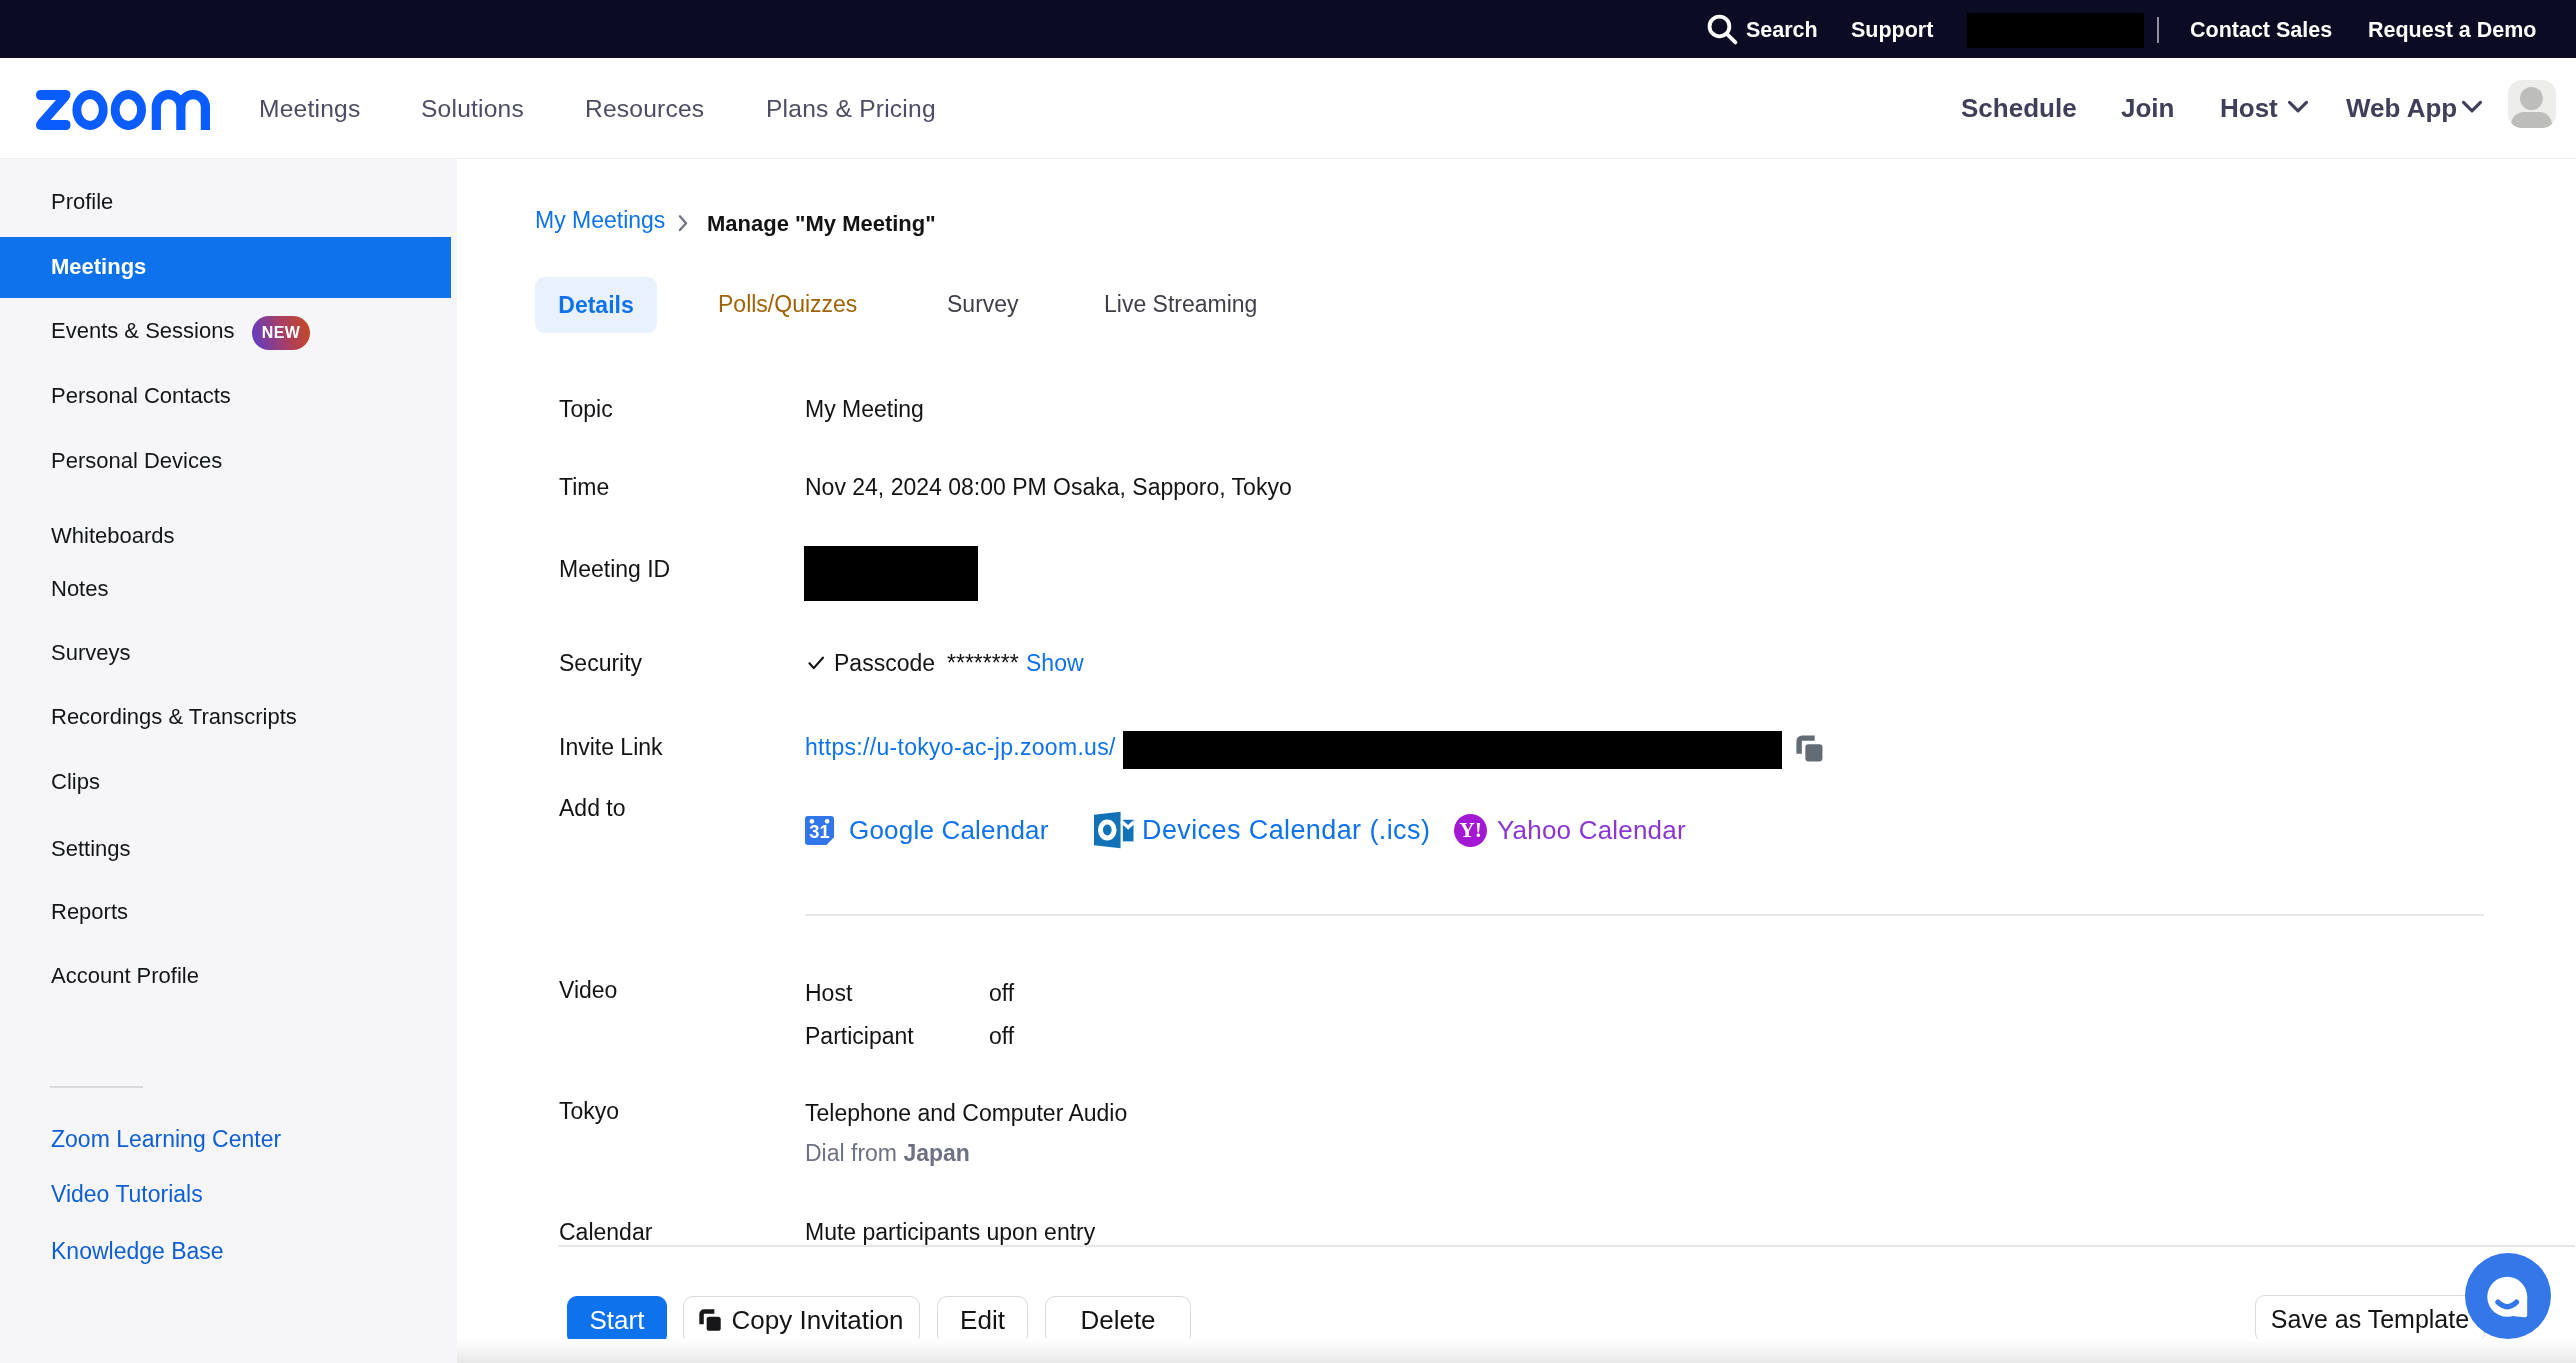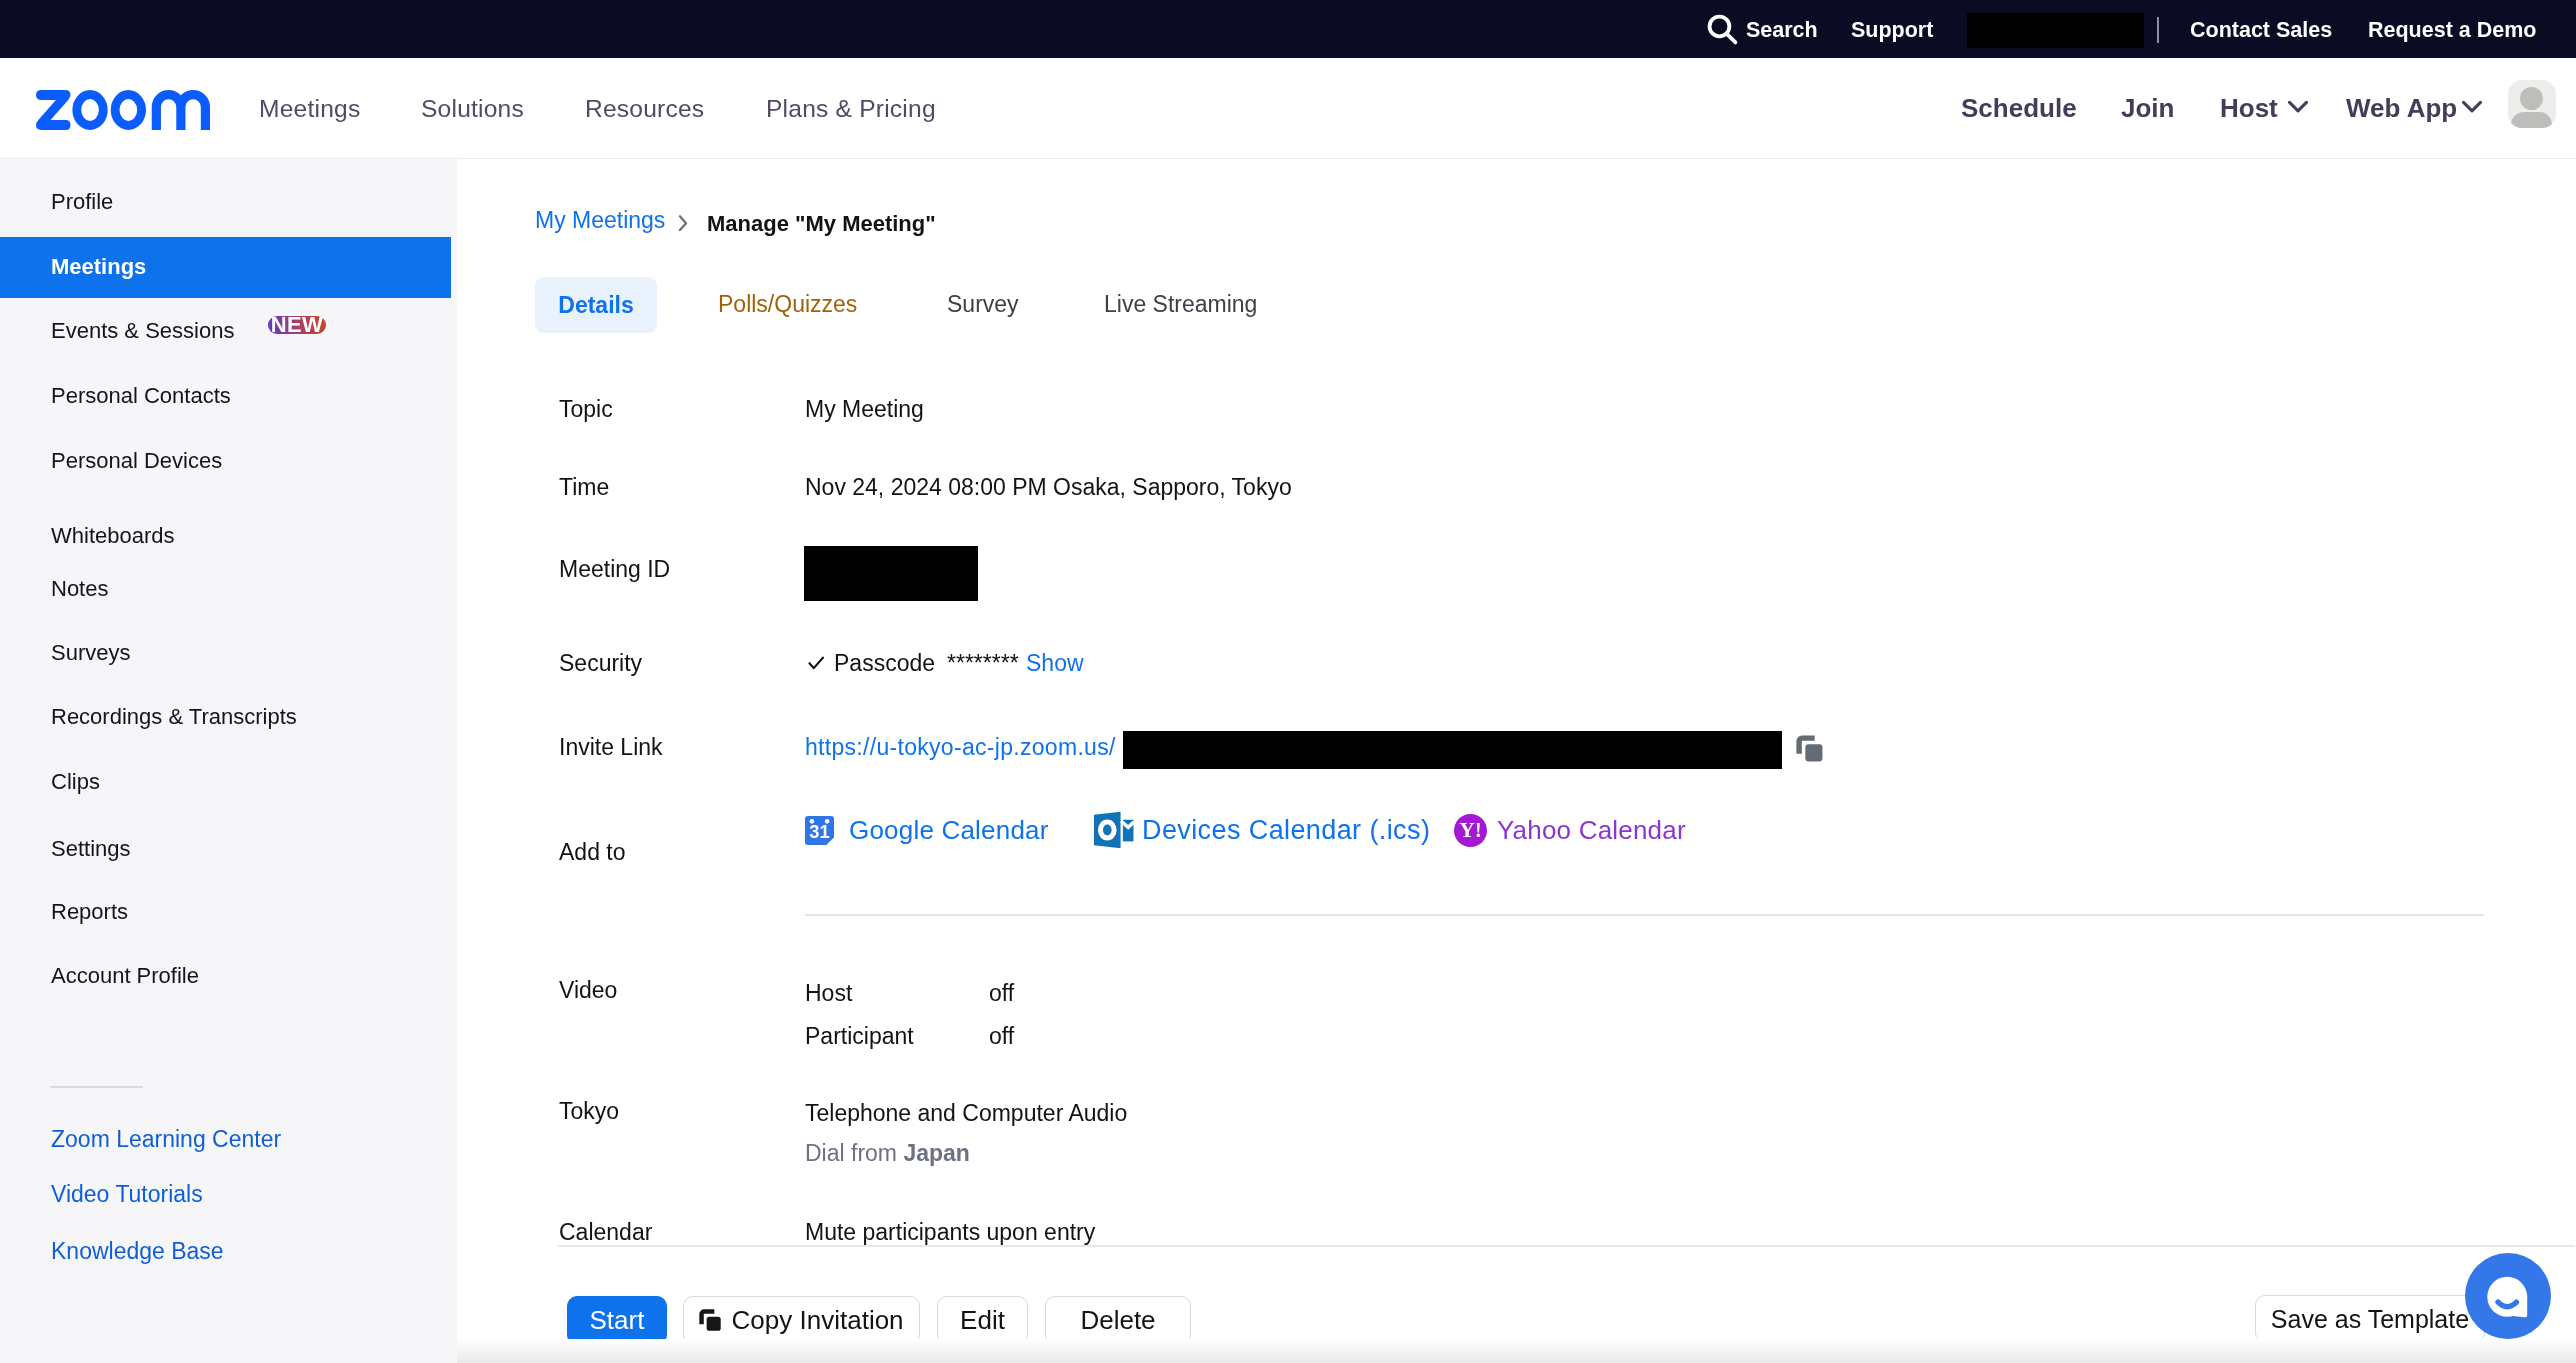--- a/index.html
+++ b/index.html
@@ -75,21 +75,21 @@
     <div class="abs" style="left:12.3px;top:7.7px;width:23px;height:23px;border-radius:50%;background:#BDBDBB"></div>
     <div class="abs" style="left:3.1px;top:32px;width:41px;height:26px;border-radius:13px;background:#BDBDBB"></div>
   </div>
 </div>
 
 <div id="sidebar">
   <div class="side-item" style="top:28px">Profile</div>
   <div class="abs" style="left:0;top:78px;width:451px;height:61px;background:#0E72ED"></div>
   <div class="side-item" style="top:93px;color:#fff;font-weight:700">Meetings</div>
   <div class="side-item" style="top:157px">Events &amp; Sessions</div>
-  <div class="abs" style="left:268px;top:157px;width:58px;height:18px;border-radius:17px;background:linear-gradient(75deg,#5B3BCE,#A93F62 55%,#C9491F);color:#fff;font-size:22px;font-weight:700;display:flex;align-items:center;justify-content:center;letter-spacing:0.4px">NEW</div>
+  <div class="abs" style="left:252px;top:157px;width:58px;height:34px;border-radius:17px;background:linear-gradient(75deg,#5B3BCE,#A93F62 55%,#C9491F);color:#fff;font-size:16px;font-weight:700;display:flex;align-items:center;justify-content:center;letter-spacing:0.4px">NEW</div>
   <div class="side-item" style="top:222px">Personal Contacts</div>
   <div class="side-item" style="top:287px">Personal Devices</div>
   <div class="side-item" style="top:362px">Whiteboards</div>
   <div class="side-item" style="top:415px">Notes</div>
   <div class="side-item" style="top:479px">Surveys</div>
   <div class="side-item" style="top:543px">Recordings &amp; Transcripts</div>
   <div class="side-item" style="top:608px">Clips</div>
   <div class="side-item" style="top:675px">Settings</div>
   <div class="side-item" style="top:738px">Reports</div>
   <div class="side-item" style="top:802px">Account Profile</div>
@@ -130,21 +130,21 @@
   <div class="val blue" style="left:1026px;top:649px">Show</div>
 
   <div class="lbl" style="top:733px">Invite Link</div>
   <div class="val blue" style="top:733px;font-size:23px;letter-spacing:0.3px">https://u-tokyo-ac-jp.zoom.us/</div>
   <div class="blackbox" style="left:1123px;top:731px;width:659px;height:38px"></div>
   <svg class="abs" style="left:1796px;top:735px" width="28" height="28" viewBox="0 0 36 36" fill="none">
     <path d="M4,24 V8 a4,4 0 0 1 4-4 H24" stroke="#636B75" stroke-width="7" stroke-linejoin="round"></path>
     <rect x="12" y="12" width="22" height="22" rx="4" fill="#636B75"></rect>
   </svg>
 
-  <div class="lbl" style="top:838px">Add to</div>
+  <div class="lbl" style="top:794px">Add to</div>
 
   <svg class="abs" style="left:805px;top:816px" width="29" height="29" viewBox="0 0 38 38">
     <path fill="#3076E8" d="M4,0 H34 Q38,0 38,4 V28 L28,38 H4 Q0,38 0,34 V4 Q0,0 4,0 Z"></path>
     <circle cx="9" cy="7" r="3" fill="#fff"></circle>
     <circle cx="29" cy="7" r="3" fill="#fff"></circle>
     <text x="19" y="29" font-size="24" font-weight="bold" fill="#fff" text-anchor="middle" font-family="Liberation Sans, sans-serif">31</text>
   </svg>
   <div class="val blue" style="left:849px;top:814px;font-size:26px;line-height:32px;letter-spacing:0.2px">Google Calendar</div>
 
   <svg class="abs" style="left:1094px;top:811px" width="41" height="38" viewBox="0 0 54 50">

